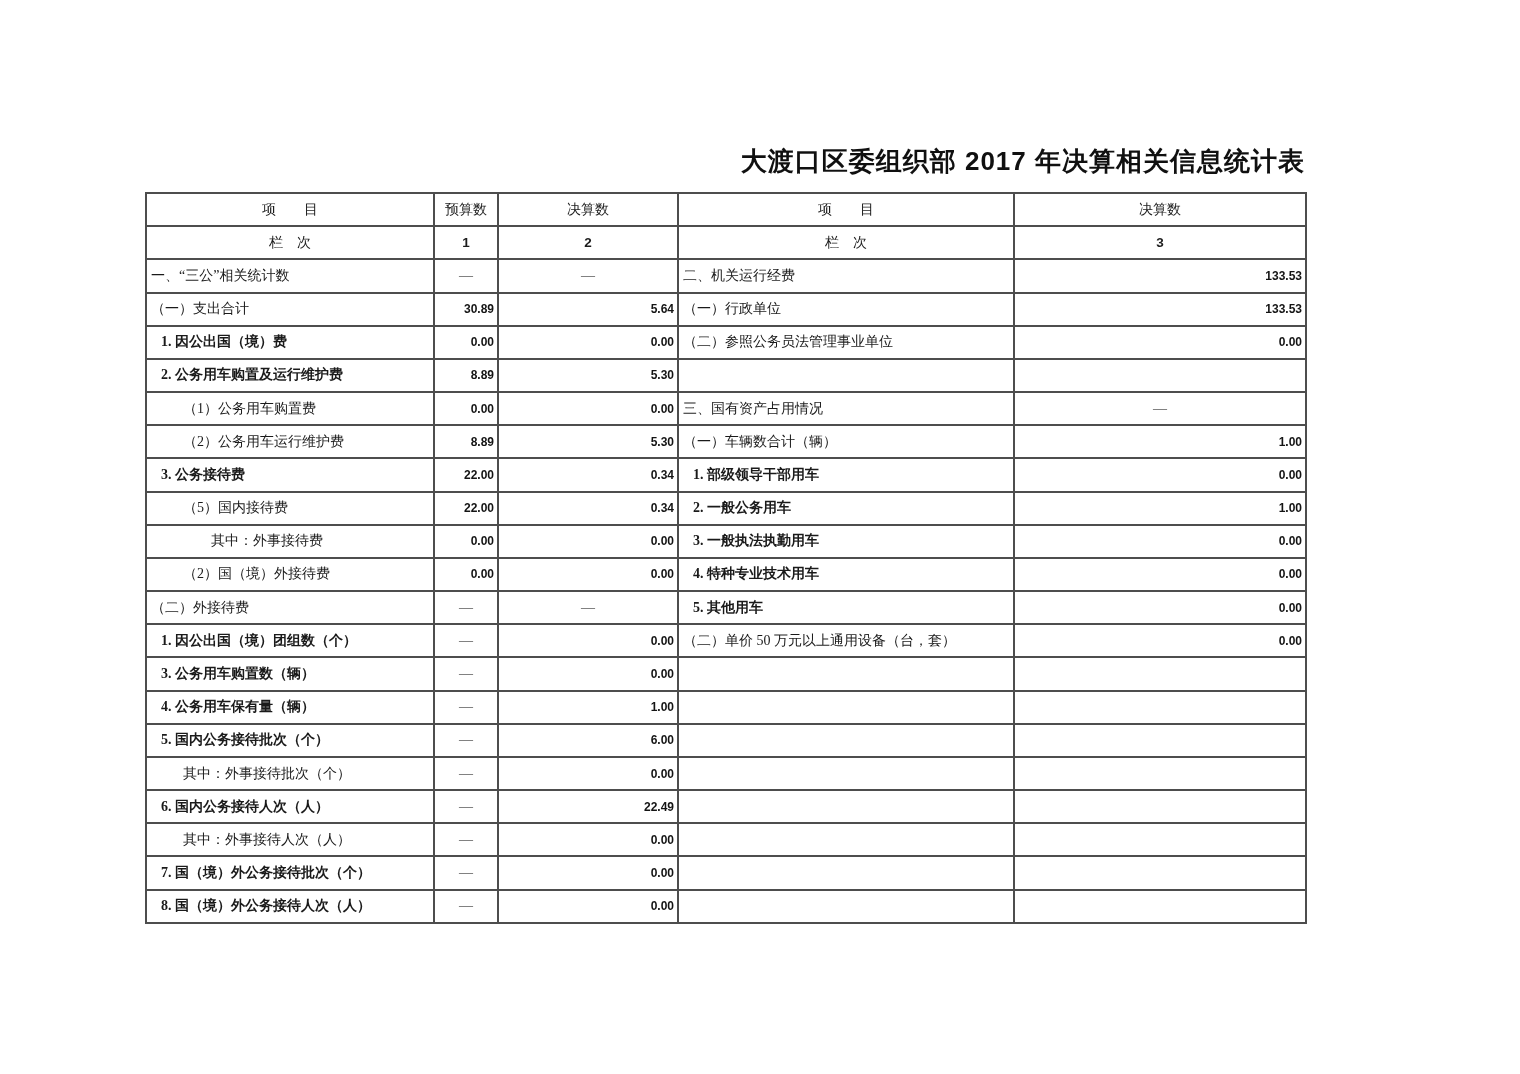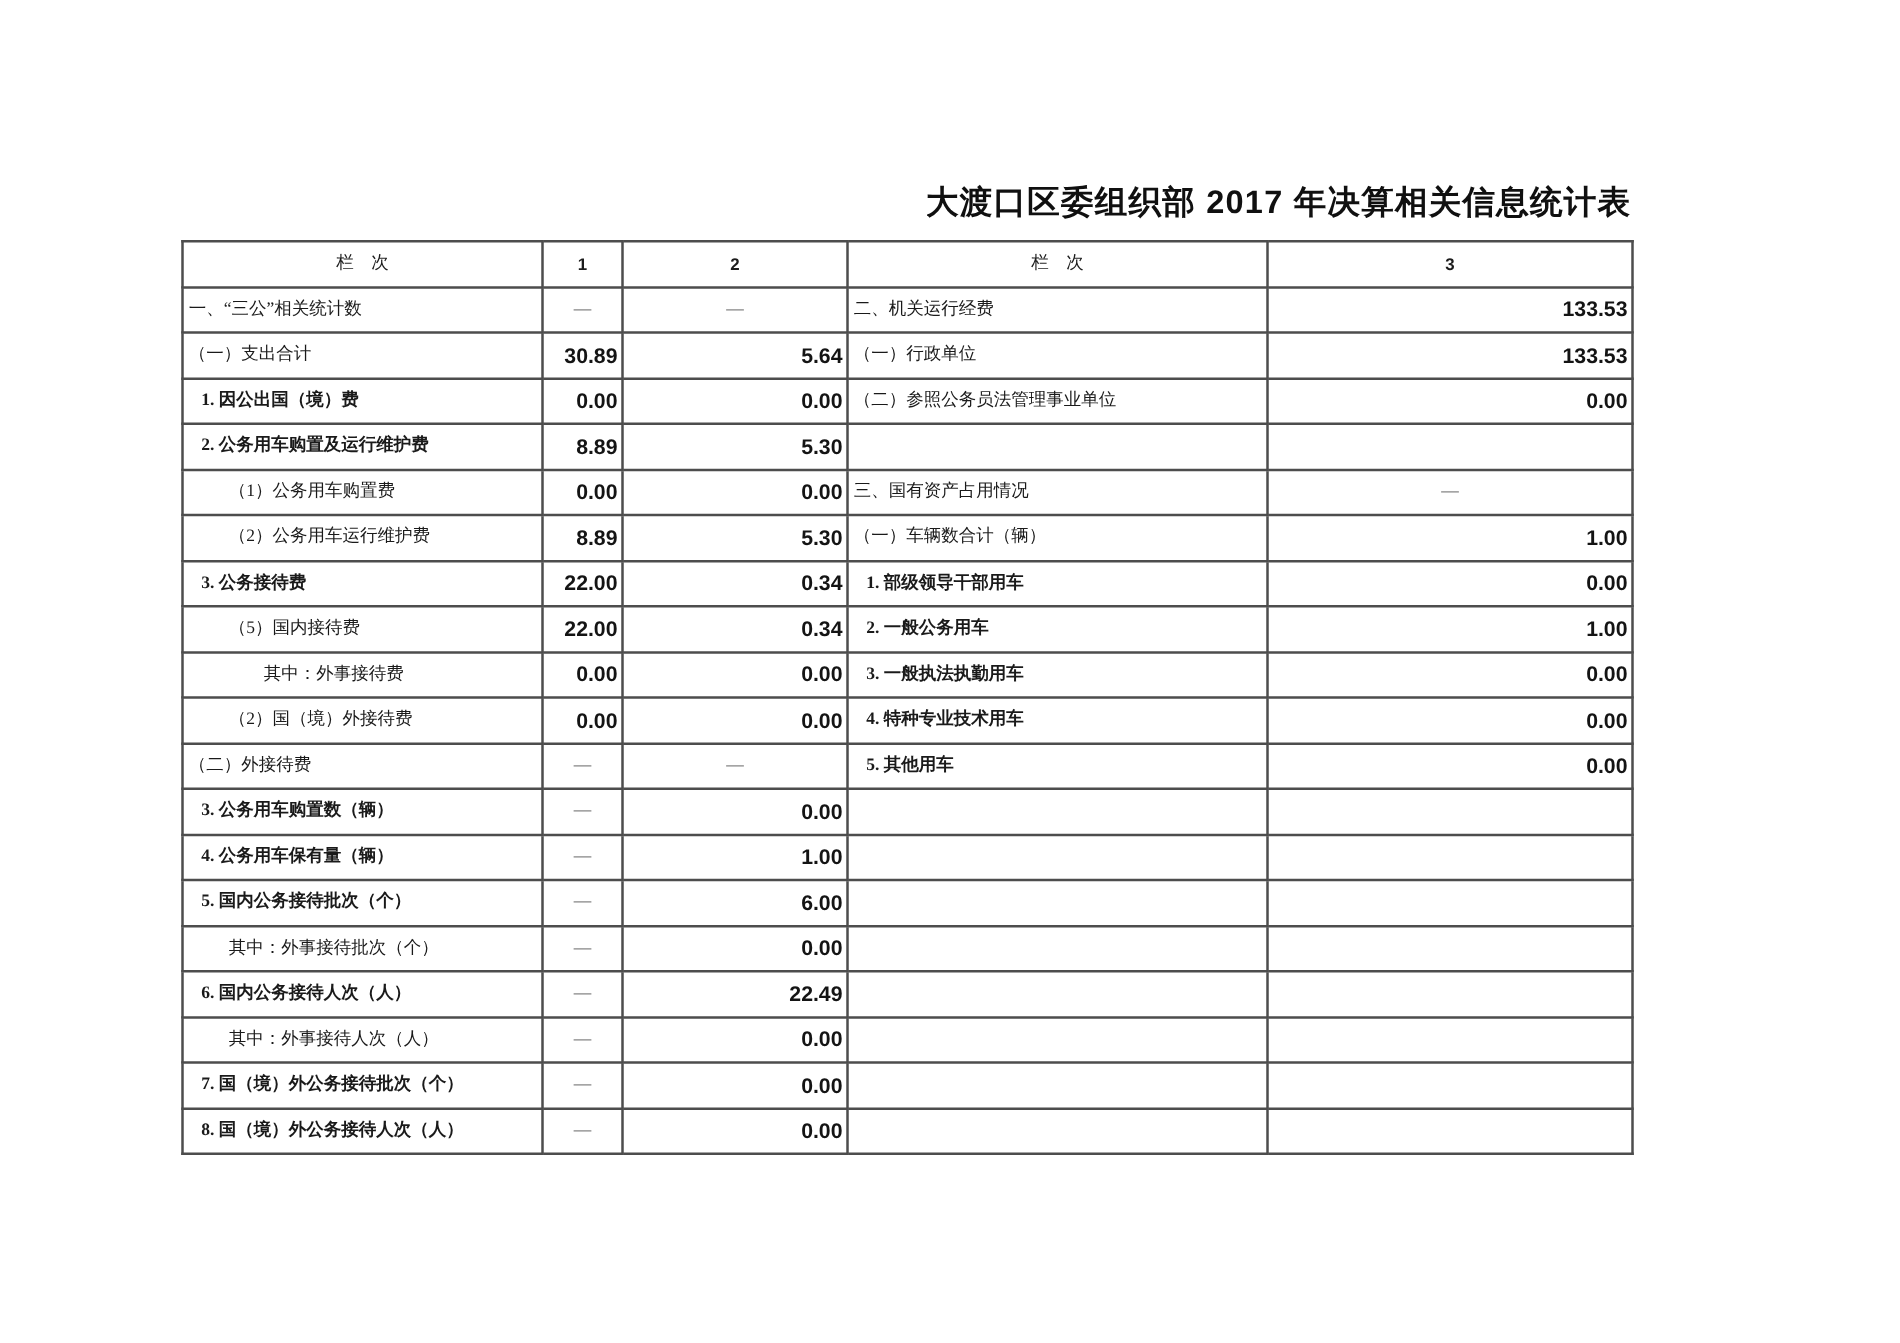--- a/index.html
+++ b/index.html
@@ -34,40 +34,47 @@
     font-size:13.5px;font-weight:bold;color:#1c1c1c;
   }
   td.lbl{text-align:left;}
   td.ind0{padding-left:4px;}
   td.ind1{padding-left:14px;font-weight:bold;}
   td.ind2{padding-left:36px;border-radius:11px;}
   td.ind3{padding-left:64px;}
   td.num{
     text-align:right;padding-right:3px;
     font-family:"Liberation Sans","DejaVu Sans",sans-serif;
-    font-size:17px;font-weight:bold;color:#141414;
+    font-size:12px;font-weight:bold;color:#141414;
   }
   td.dash{text-align:center;color:var(--dash);font-size:14px;}
 </style>
 </head>
 <body>
 
 <div class="doc-title">大渡口区委组织部 2017 年决算相关信息统计表</div>
 
 <div class="table-wrap">
   <table class="stats">
     <colgroup>
       <col style="width:288px">
       <col style="width:64px">
       <col style="width:180px">
       <col style="width:336px">
       <col style="width:292px">
     </colgroup>
     <tbody>
       <tr>
+        <td class="hdr">项　　目</td>
+        <td class="hdr">预算数</td>
+        <td class="hdr">决算数</td>
+        <td class="hdr">项　　目</td>
+        <td class="hdr">决算数</td>
+      </tr>
+      <tr>
         <td class="hdr">栏　次</td>
         <td class="idx">1</td>
         <td class="idx">2</td>
         <td class="hdr">栏　次</td>
         <td class="idx">3</td>
       </tr>
     </tbody>
     <tbody id="rows">
         <tr>
           <td class="lbl ind0">一、“三公”相关统计数</td>
@@ -140,20 +147,27 @@
           <td class="num">0.00</td>
         </tr>
         <tr>
           <td class="lbl ind0">（二）外接待费</td>
           <td class="dash">—</td>
           <td class="dash">—</td>
           <td class="lbl ind1">5. 其他用车</td>
           <td class="num">0.00</td>
         </tr>
         <tr>
+          <td class="lbl ind1">1. 因公出国（境）团组数（个）</td>
+          <td class="dash">—</td>
+          <td class="num">0.00</td>
+          <td class="lbl ind0">（二）单价 50 万元以上通用设备（台，套）</td>
+          <td class="num">0.00</td>
+        </tr>
+        <tr>
           <td class="lbl ind1">3. 公务用车购置数（辆）</td>
           <td class="dash">—</td>
           <td class="num">0.00</td>
           <td class="lbl ind0"></td>
           <td class="num"></td>
         </tr>
         <tr>
           <td class="lbl ind1">4. 公务用车保有量（辆）</td>
           <td class="dash">—</td>
           <td class="num">1.00</td>

